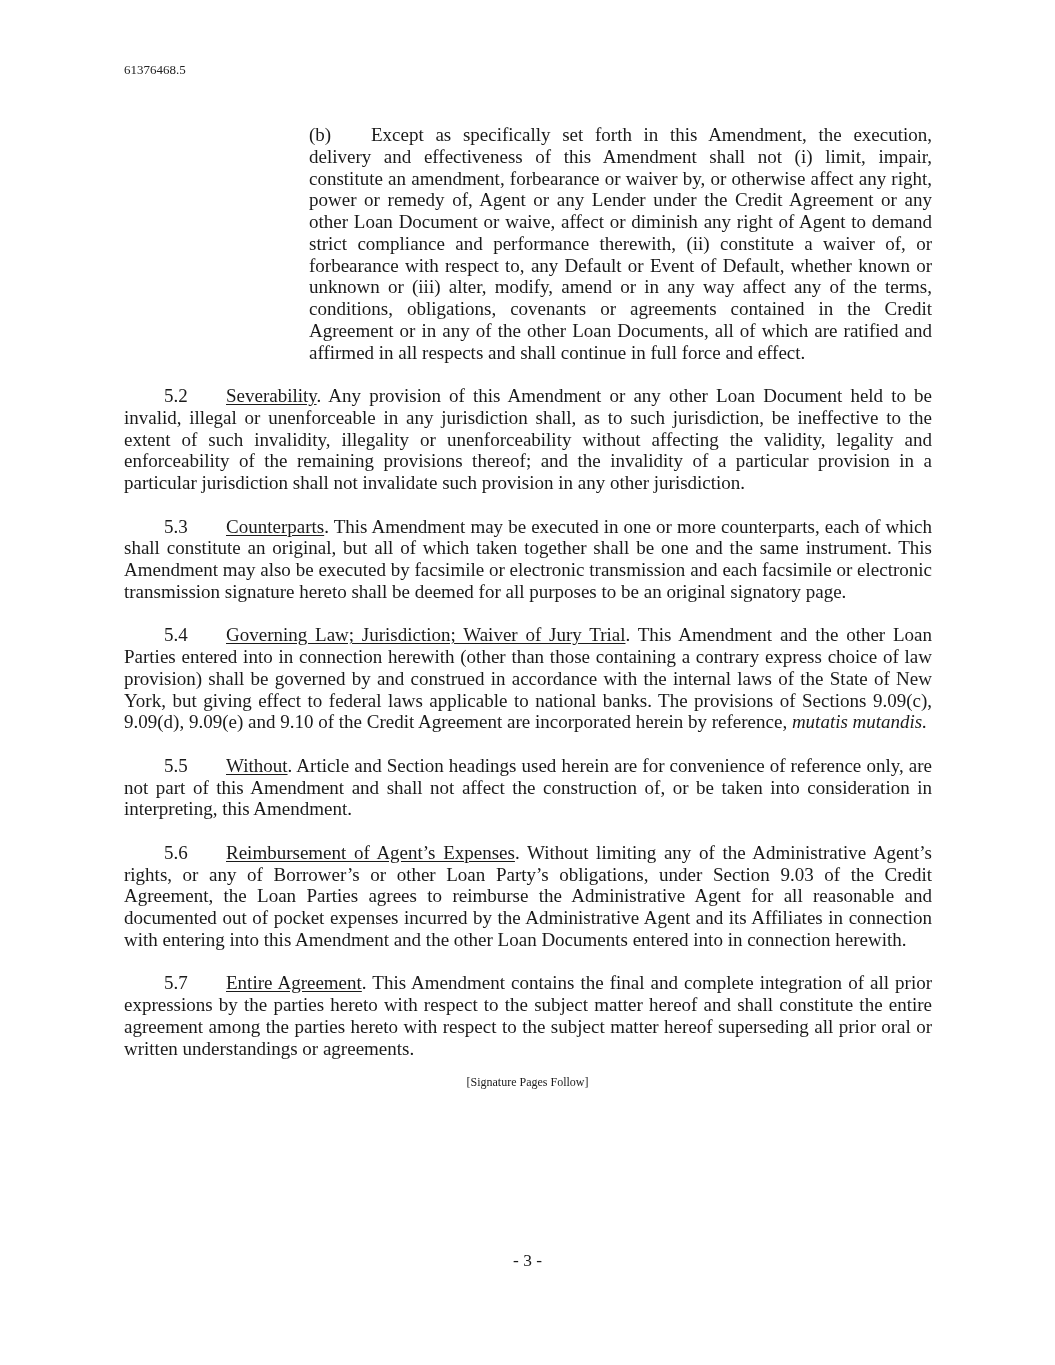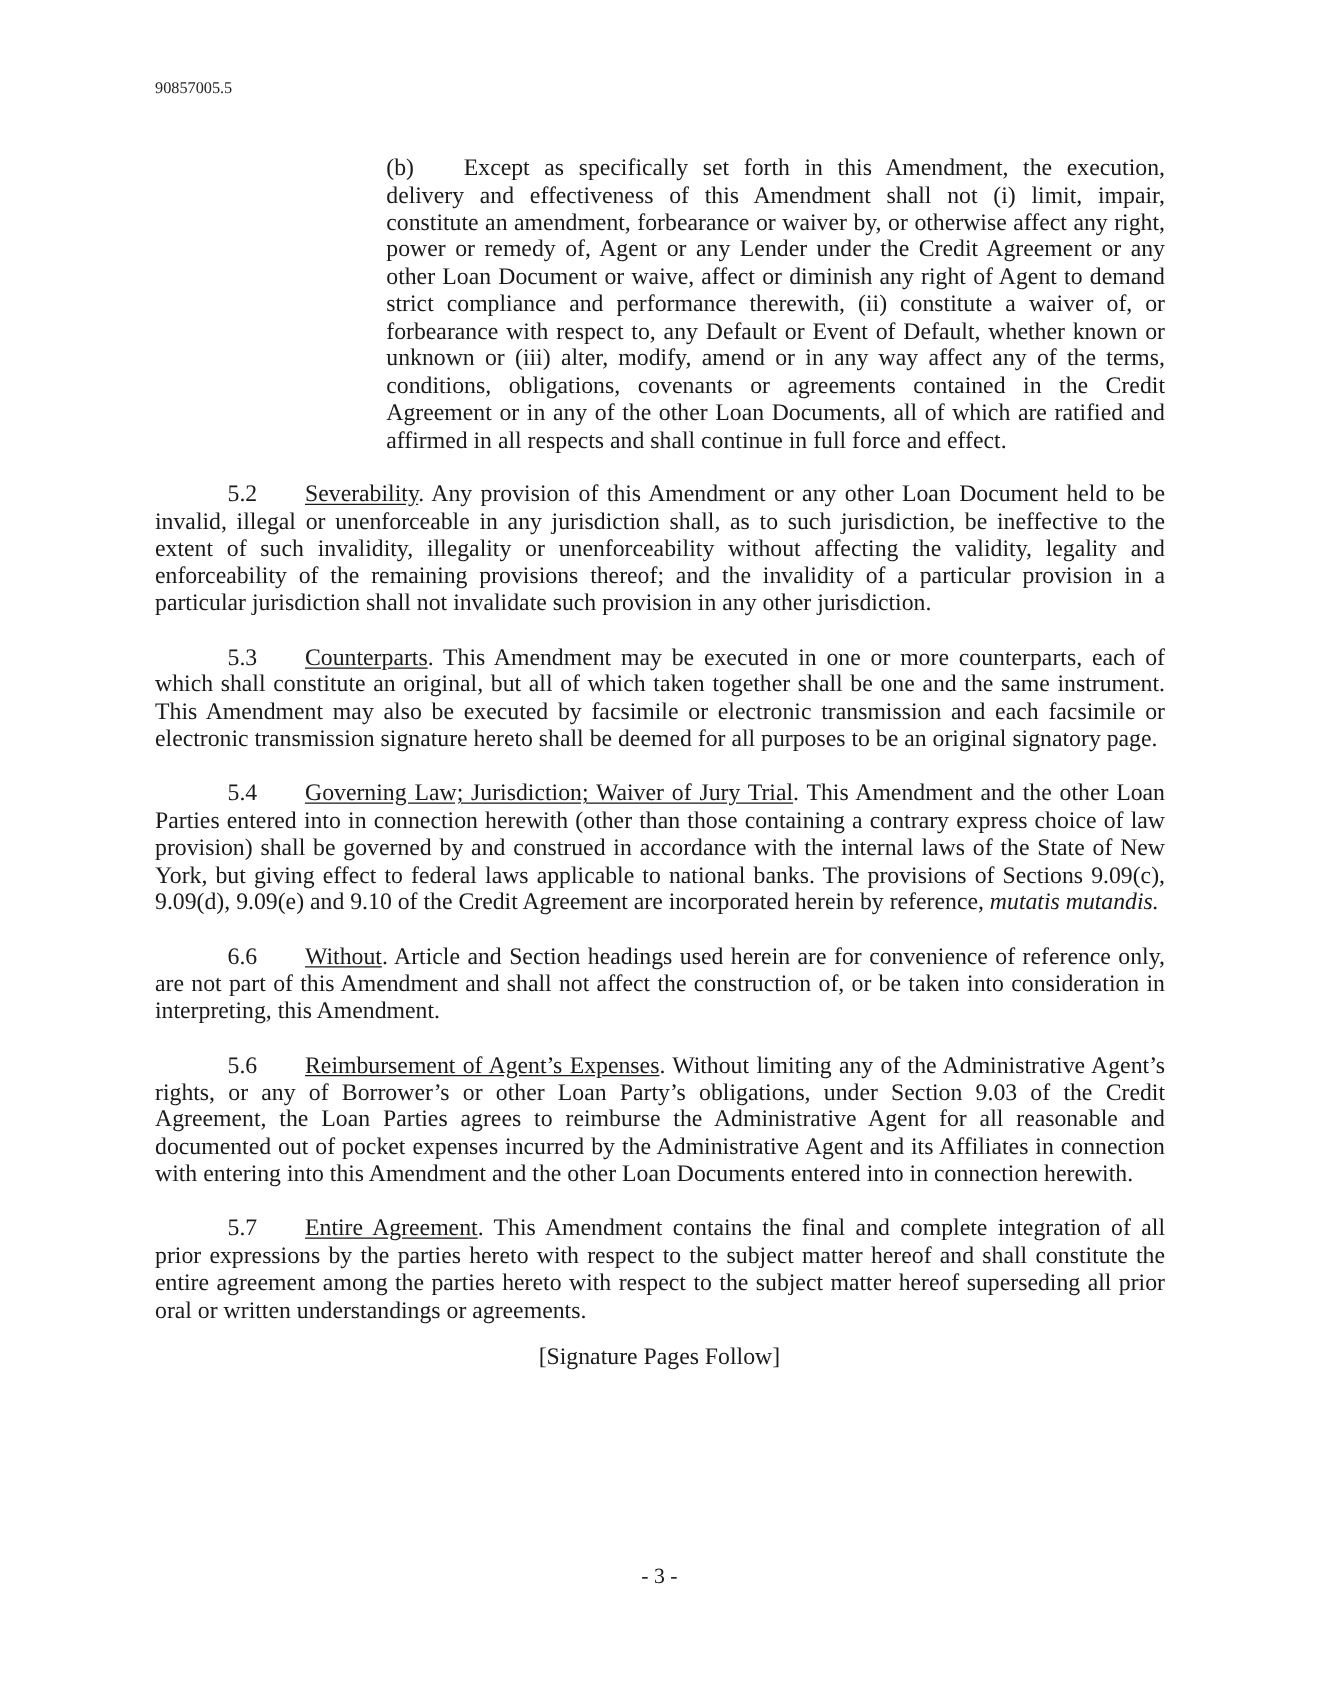--- a/index.html
+++ b/index.html
@@ -5,42 +5,42 @@
   html, body { margin: 0; padding: 0; background: #ffffff; }
   body { width: 1055px; height: 1365px; position: relative; overflow: hidden;
          font-family: "Liberation Serif", "DejaVu Serif", serif; color: #1a1a1a; }
   .page { position: absolute; left: 0; top: 0; width: 1055px; height: 1365px; background: #fff; }
   .docid { position: absolute; left: 124px; top: 62px; font-size: 13px; letter-spacing: 0; color: #222; }
   .body { position: absolute; left: 124px; top: 124px; width: 808px; font-size: 19px; line-height: 21.75px;
           text-align: justify; }
   .para { margin: 0 0 21.75px 0; }
   .indent-b { padding-left: 185px; }
   .b-label { display: inline-block; width: 62px; }
-  .sec-num { display: inline-block; margin-left: 58px; width: 62px; }
+  .sec-num { display: inline-block; margin-left: 40px; width: 62px; }
   .heading { text-decoration: underline; text-underline-offset: 2px; margin-top: 42px; }
   em { font-style: italic; }
-  .sigfollow { position: absolute; left: 0; width: 1055px; top: 1075px; text-align: center; font-size: 19px; }
+  .sigfollow { position: absolute; left: 0; width: 1055px; top: 1075px; text-align: center; font-size: 12px; }
   .pagenum { position: absolute; left: 0; width: 1055px; top: 1250px; text-align: center; font-size: 17.4px; }
 </style>
 </head>
 <body>
 
 <div class="page">
-  <div class="docid">90857005.5</div>
+  <div class="docid">61376468.5</div>
 
   <div class="body">
     <p class="para indent-b"><span class="b-label">(b)</span><span>Except as specifically set forth in this Amendment, the execution, delivery and effectiveness of this Amendment shall not (i) limit, impair, constitute an amendment, forbearance or waiver by, or otherwise affect any right, power or remedy of, Agent or any Lender under the Credit Agreement or any other Loan Document or waive, affect or diminish any right of Agent to demand strict compliance and performance therewith, (ii) constitute a waiver of, or forbearance with respect to, any Default or Event of Default, whether known or unknown or (iii) alter, modify, amend or in any way affect any of the terms, conditions, obligations, covenants or agreements contained in the Credit Agreement or in any of the other Loan Documents, all of which are ratified and affirmed in all respects and shall continue in full force and effect.</span></p>
 
     <p class="para"><span class="sec-num">5.2</span><span class="heading">Severability</span><span>. Any provision of this Amendment or any other Loan Document held to be invalid, illegal or unenforceable in any jurisdiction shall, as to such jurisdiction, be ineffective to the extent of such invalidity, illegality or unenforceability without affecting the validity, legality and enforceability of the remaining provisions thereof; and the invalidity of a particular provision in a particular jurisdiction shall not invalidate such provision in any other jurisdiction.</span></p>
 
     <p class="para"><span class="sec-num">5.3</span><span class="heading">Counterparts</span><span>. This Amendment may be executed in one or more counterparts, each of which shall constitute an original, but all of which taken together shall be one and the same instrument. This Amendment may also be executed by facsimile or electronic transmission and each facsimile or electronic transmission signature hereto shall be deemed for all purposes to be an original signatory page.</span></p>
 
     <p class="para"><span class="sec-num">5.4</span><span class="heading">Governing Law; Jurisdiction; Waiver of Jury Trial</span><span>. This Amendment and the other Loan Parties entered into in connection herewith (other than those containing a contrary express choice of law provision) shall be governed by and construed in accordance with the internal laws of the State of New York, but giving effect to federal laws applicable to national banks. The provisions of Sections 9.09(c), 9.09(d), 9.09(e) and 9.10 of the Credit Agreement are incorporated herein by reference, </span><em>mutatis mutandis.</em></p>
 
-    <p class="para"><span class="sec-num">6.6</span><span class="heading">Without</span><span>. Article and Section headings used herein are for convenience of reference only, are not part of this Amendment and shall not affect the construction of, or be taken into consideration in interpreting, this Amendment.</span></p>
+    <p class="para"><span class="sec-num">5.5</span><span class="heading">Without</span><span>. Article and Section headings used herein are for convenience of reference only, are not part of this Amendment and shall not affect the construction of, or be taken into consideration in interpreting, this Amendment.</span></p>
 
     <p class="para"><span class="sec-num">5.6</span><span class="heading">Reimbursement of Agent’s Expenses</span><span>. Without limiting any of the Administrative Agent’s rights, or any of Borrower’s or other Loan Party’s obligations, under Section 9.03 of the Credit Agreement, the Loan Parties agrees to reimburse the Administrative Agent for all reasonable and documented out of pocket expenses incurred by the Administrative Agent and its Affiliates in connection with entering into this Amendment and the other Loan Documents entered into in connection herewith.</span></p>
 
     <p class="para"><span class="sec-num">5.7</span><span class="heading">Entire Agreement</span><span>. This Amendment contains the final and complete integration of all prior expressions by the parties hereto with respect to the subject matter hereof and shall constitute the entire agreement among the parties hereto with respect to the subject matter hereof superseding all prior oral or written understandings or agreements.</span></p>
   </div>
 
   <div class="sigfollow">[Signature Pages Follow]</div>
   <div class="pagenum">- 3 -</div>
 </div>
 

